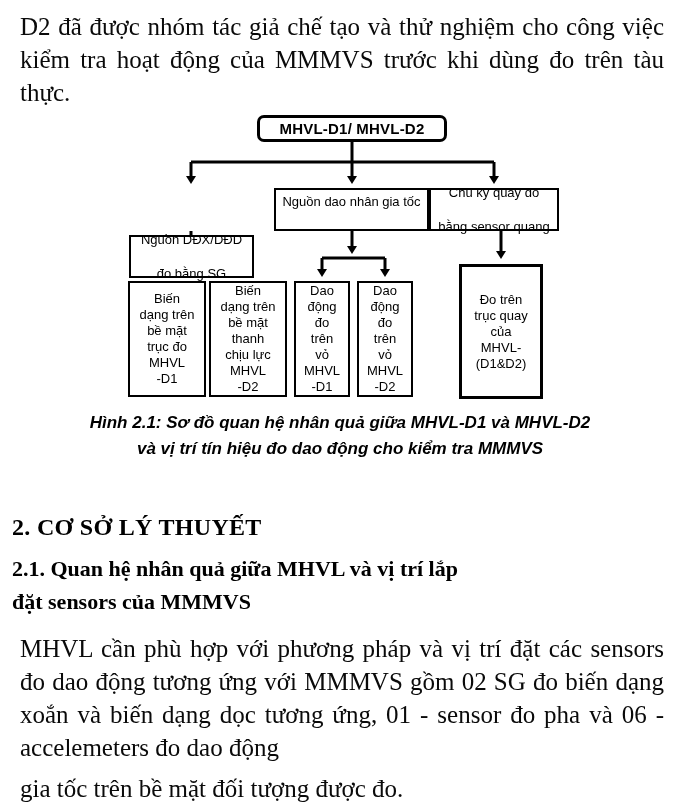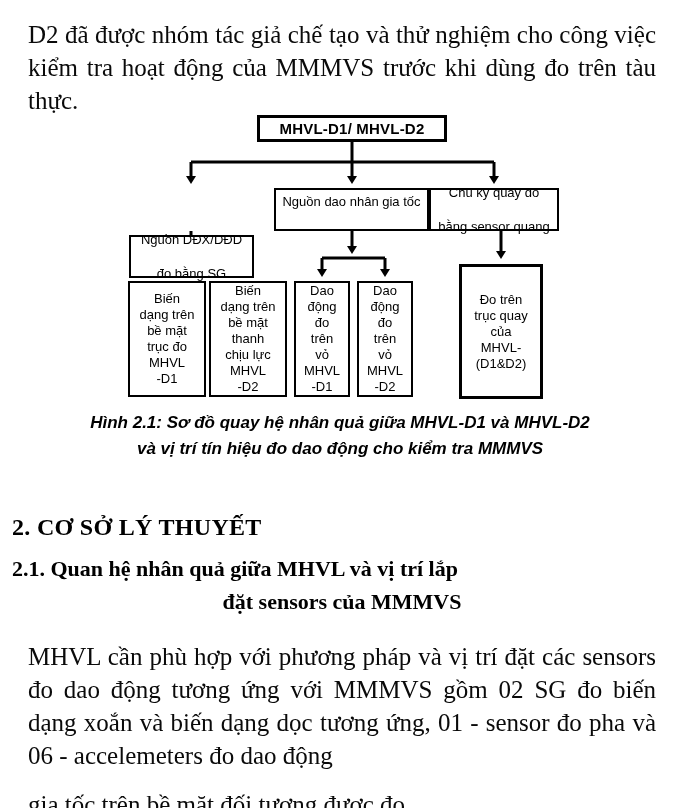--- a/index.html
+++ b/index.html
@@ -28,21 +28,21 @@
     width: 660px;
     font-family: "Liberation Serif", "DejaVu Serif", serif;
     font-size: 25px;
     line-height: 33px;
     text-align: justify;
     text-justify: inter-word;
     color: #0a0a0a;
   }
   .prose.top { top: 2px; }
   .prose.bottom { top: 624px; }
-  .prose p { margin: 16px; }
+  .prose p { margin: 8px; }
   .prose p.last { text-align: left; }
 
   
   .heading {
     position: absolute;
     left: 12px;
     width: 660px;
     font-family: Liberation Serif, serif;
     font-weight: bold;
     color: #000000;
@@ -53,21 +53,21 @@
     line-height: 30px;
     letter-spacing: 0.3px;
   }
   .heading-sub {
     top: 552px;
     font-size: 22px;
     line-height: 33px;
     text-align: justify;
     text-justify: inter-word;
   }
-  .heading-sub .ln2 { text-align: center; }
+  .heading-sub .ln2 { text-align: left; }
 
   
   .caption {
     position: absolute;
     left: 20px;
     top: 410px;
     width: 640px;
     font-family: "Liberation Sans", "DejaVu Sans", sans-serif;
     font-weight: bold;
     font-style: italic;
@@ -106,20 +106,21 @@
   .node span { display: block; width: 100%; }
 
   .node-root {
     left: 257px;
     top: 15px;
     width: 190px;
     height: 27px;
     font-size: 15px;
     font-weight: bold;
     letter-spacing: 0.2px;
+    border-radius: 7px;
   }
   .node-mid {
     top: 88px;
     height: 43px;
     font-size: 13px;
     line-height: 17px;
     border-width: 2px;
   }
   .node-mid.m1 { left: 129px; width: 125px; margin-top: 47px; }
   .node-mid.m2 { left: 274px; width: 155px; }
@@ -212,21 +213,21 @@
     <div class="node node-leaf l4">
       <span>Dao<br>động<br>đo<br>trên<br>vỏ<br>MHVL<br>-D2</span>
     </div>
     <div class="node node-leaf l5">
       <span>Đo trên<br>trục quay<br>của<br>MHVL-<br>(D1&amp;D2)</span>
     </div>
 
   </div>
 
   <div class="caption">
-    <div>Hình 2.1: Sơ đồ quay hệ nhân quả giữa MHVL-D1 và MHVL-D2</div>
+    <div>Hình 2.1: Sơ đồ quan hệ nhân quả giữa MHVL-D1 và MHVL-D2</div>
     <div>và vị trí tín hiệu đo dao động cho kiểm tra MMMVS</div>
   </div>
 
   <div class="heading heading-main">2. CƠ SỞ LÝ THUYẾT</div>
 
   <div class="heading heading-sub">
     <div>2.1. Quan hệ nhân quả giữa MHVL và vị trí lắp</div>
     <div class="ln2">đặt sensors của MMMVS</div>
   </div>
 

